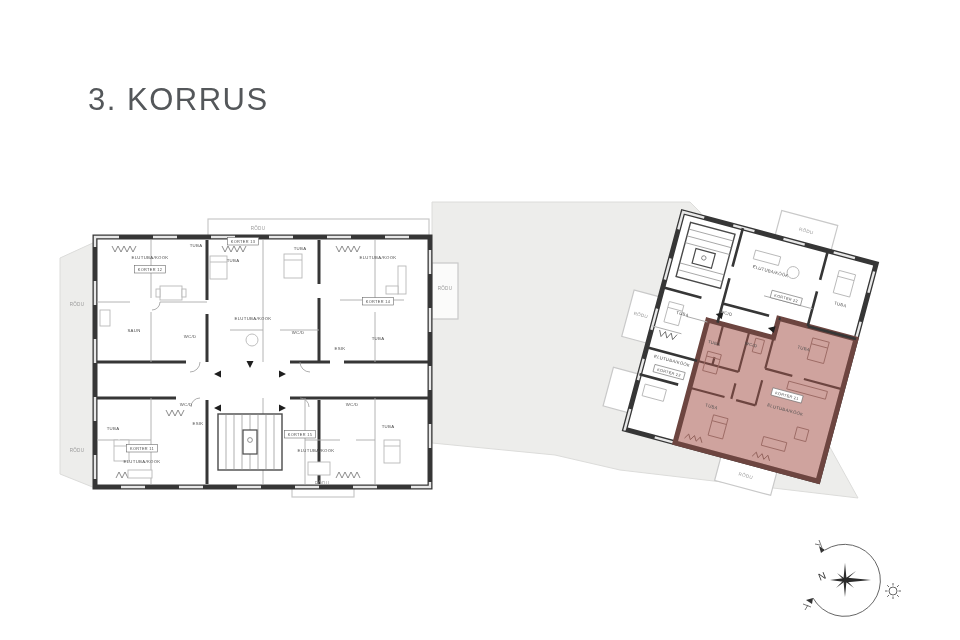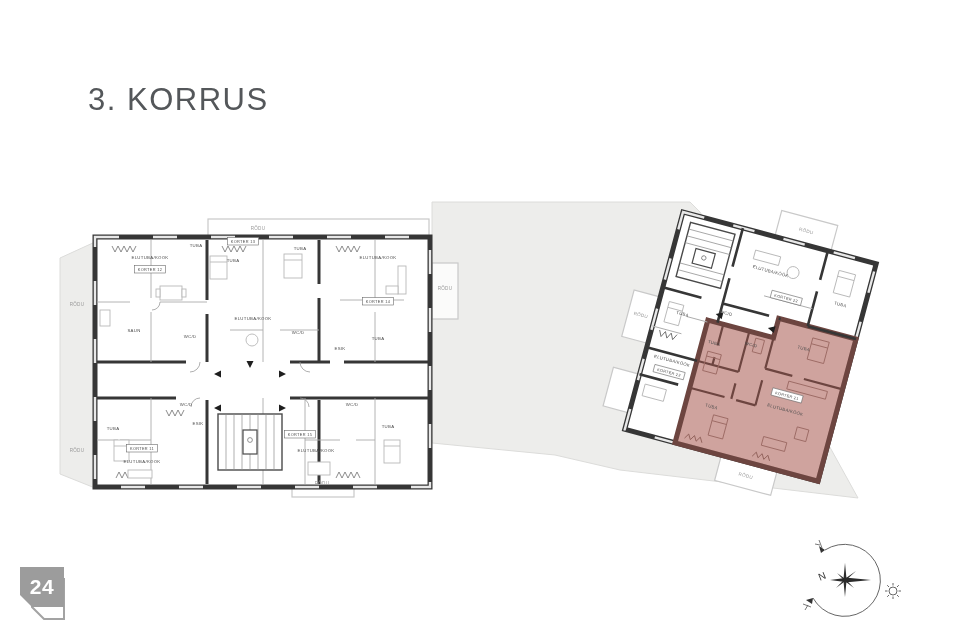--- a/index.html
+++ b/index.html
@@ -219,22 +219,14 @@
             <line x1="5.5" y1="0" x2="8" y2="0"></line>
           <line x1="-4" y1="-4" x2="-5.8" y2="-5.8"></line>
             <line x1="4" y1="4" x2="5.8" y2="5.8"></line>
           <line x1="-4" y1="4" x2="-5.8" y2="5.8"></line>
             <line x1="4" y1="-4" x2="5.8" y2="-5.8"></line>
         </g>
       </g>
     </g>
   </svg>
 
-  <div class="badge">
-    <svg width="78" height="78" viewBox="0 0 78 78">
-      <polygon points="26,25 58,25 58,65 38,65 26,53" fill="#ffffff" stroke="#a3a3a3" stroke-width="2"></polygon>
-      <polygon points="50,25 58,33 58,25" fill="#ffffff" stroke="#a3a3a3" stroke-width="1.5"></polygon>
-      <polygon points="14,13 58,13 58,53 26,53 14,41" fill="#9c9c9c"></polygon>
-    </svg>
-    <div class="badge-num">24</div>
-  </div>
 
 </div>
 
 </body></html>

